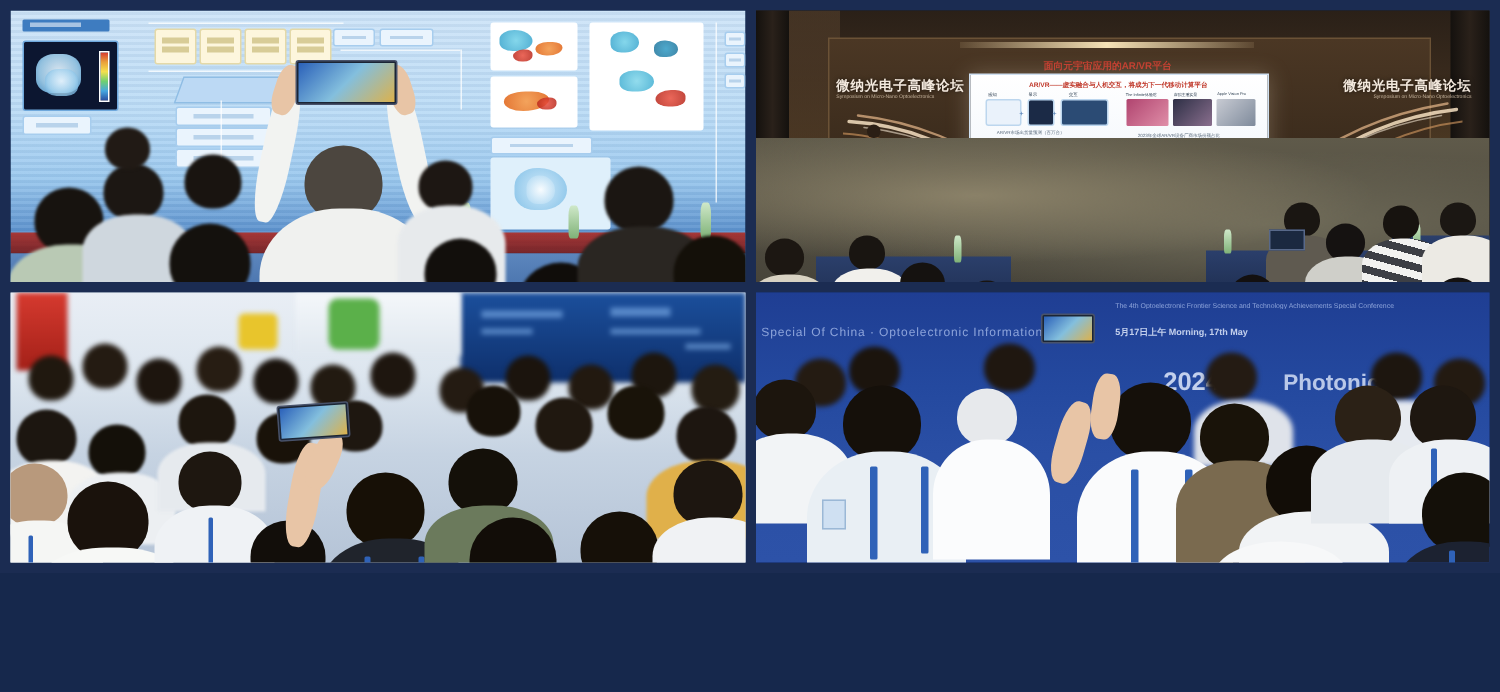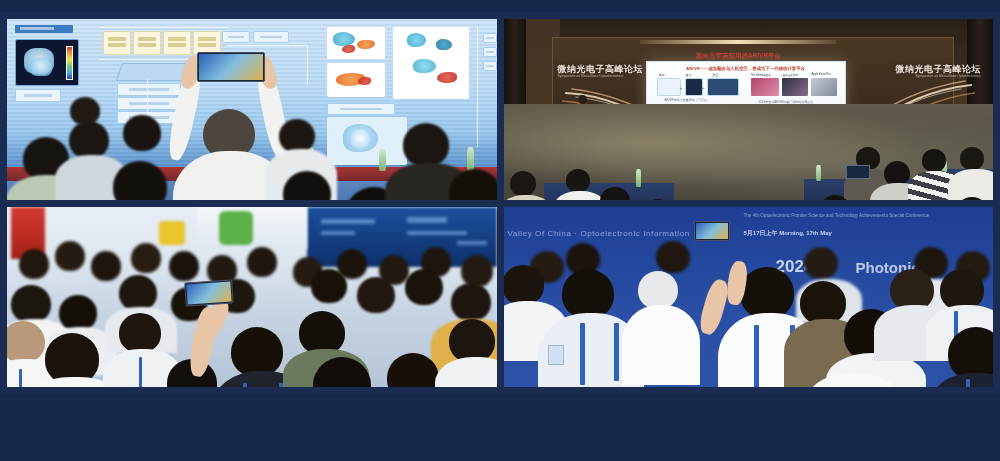--- a/index.html
+++ b/index.html
@@ -3,21 +3,20 @@
 <meta charset="utf-8">
 <style>
   html,body{margin:0;padding:0;background:#16284c;}
   body{font-family:"Liberation Sans", sans-serif;}
 
   .collage{
     position:relative;
     width:1000px;height:382px;
     background:#1b2c52;
     overflow:hidden;
-    margin-top:12px;
   }
   .grid{
     position:absolute; inset:0;
     display:grid;
     grid-template-columns:1fr 1fr;
     grid-template-rows:1fr 1fr;
     gap:7px;
     padding:7px;
     box-sizing:border-box;
     background:#1b2c52;
@@ -482,21 +481,21 @@
         <div class="head" style="left:442px;top:112px;width:46px;height:44px;background:#1d1610;"></div>
         <div class="shoulder" style="left:428px;top:150px;width:82px;height:56px;background:#f0f2f4;"></div>
 
         <div class="head" style="left:318px;top:192px;width:64px;height:60px;background:#0d0a07;"></div>
       </div>
     </div>
 
     <div class="cell c4">
       <div class="c4bg"></div>
 
-      <div class="bannerFaint" style="left:4px;top:22px;font-size:8px;letter-spacing:.6px;">Valley Of China · Optoelectronic Information</div>
+      <div class="bannerFaint" style="left:4px;top:22px;font-size:8px;letter-spacing:.6px;">Special Of China · Optoelectronic Information</div>
       <div class="bannerFaint" style="left:240px;top:6px;font-size:4.6px;">The 4th Optoelectronic Frontier Science and Technology Achievements Special Conference</div>
       <div class="bannerText" style="left:240px;top:22px;font-size:6px;opacity:.85;">5月17日上午  Morning, 17th May</div>
       <div class="bannerText" style="left:272px;top:50px;font-size:17px;opacity:.85;">2024</div>
       <div class="bannerText" style="left:352px;top:52px;font-size:15px;opacity:.8;">Photonics</div>
 
       <div class="blurwrap">
         <div class="head softblur" style="left:26px;top:44px;width:34px;height:32px;background:#241b12;"></div>
         <div class="head softblur" style="left:62px;top:36px;width:34px;height:32px;background:#1b140d;"></div>
         <div class="head softblur" style="left:152px;top:34px;width:34px;height:32px;background:#1f1710;"></div>
         <div class="head softblur" style="left:300px;top:40px;width:34px;height:32px;background:#241b13;"></div>

